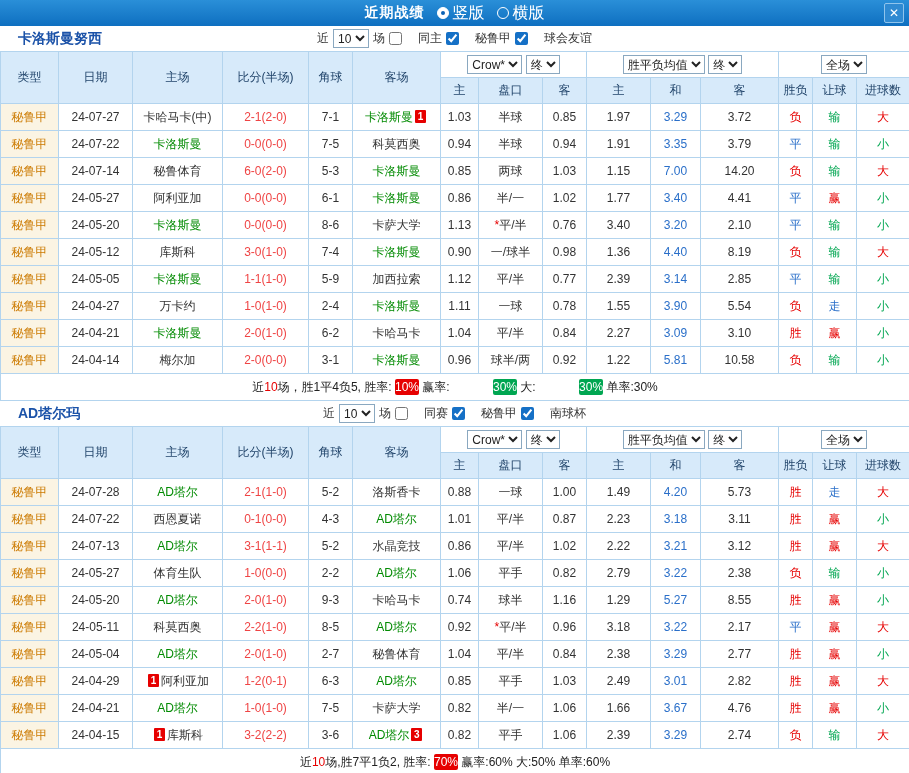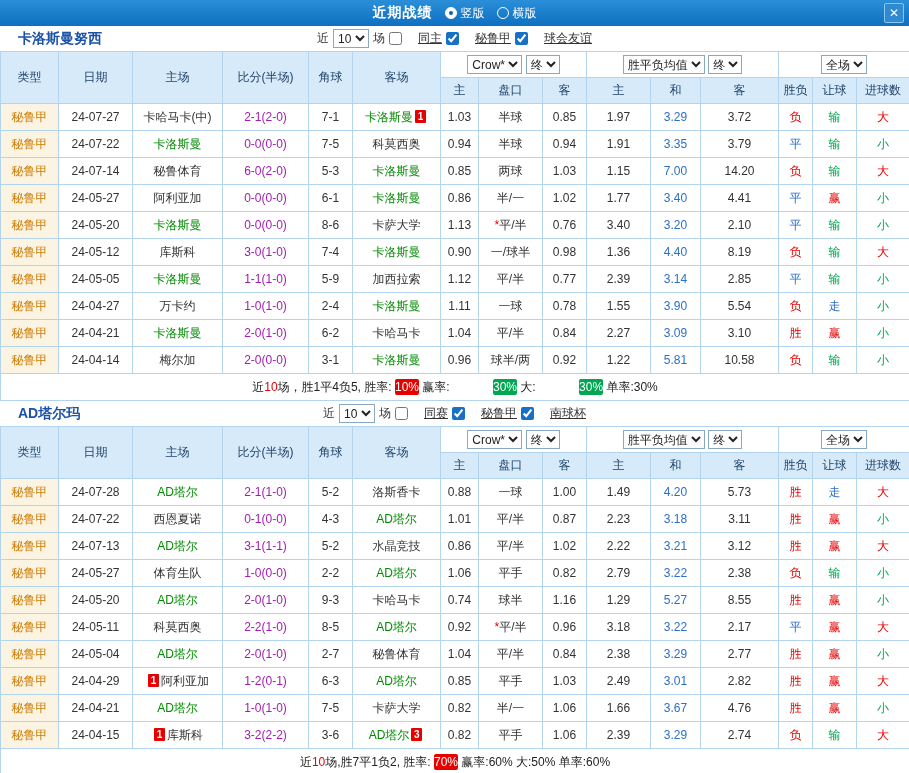--- a/index.html
+++ b/index.html
@@ -10,45 +10,45 @@
     font-size:12px; color:#333;
   }
   
   .topbar {
     height:26px; background:linear-gradient(#2a8fd8,#0e6fc0);
     position:relative; display:flex; align-items:center; justify-content:center;
     color:#fff;
   }
   .topbar-center { display:flex; align-items:center; gap:12px;justify-content:flex-end; }
   .topbar-title { font-weight:bold; font-size:14px; letter-spacing:1px; }
-  .radio { display:inline-flex; align-items:center; gap:4px; cursor:pointer; font-size:12px; }
+  .radio { display:inline-flex; align-items:center; gap:4px; cursor:pointer; font-size:16px; }
   .radio-circle { width:12px; height:12px; border-radius:50%; border:1px solid #fff; position:relative; background:transparent; display:inline-block; }
   .radio-circle.checked { background:#fff; }
   .radio-circle.checked::after { content:""; position:absolute; inset:3px; border-radius:50%; background:#0b62b5; }
   .close-btn {
     position:absolute; right:5px; top:3px; width:20px; height:20px;
     background:#2f8ad2; border:1px solid #8fc4ec; color:#fff;
     font-size:12px; line-height:18px; text-align:center; cursor:pointer; border-radius:2px;
   }
   
   .section-head { height:25px; position:relative; display:flex; align-items:center; background:#fff; }
   .team-name { position:absolute; left:18px; font-weight:bold; color:#1b52a8; font-size:14px; }
   .filter-bar { margin:0 auto; display:flex; align-items:center; gap:4px; }
-  .chk { display:inline-flex; align-items:center; gap:16px; cursor:pointer;text-decoration:underline; }
+  .chk { display:inline-flex; align-items:center; gap:16px; cursor:pointer; }
   select { font-size:12px; height:19px; border:1px solid #8aa8c0; background:#fff; color:#222; }
   input[type=checkbox] { accent-color:#1570c6; width:13px; height:13px; }
   
   table { width:909px; border-collapse:collapse; table-layout:fixed; }
   th,td { border:1px solid #b3d4ee; text-align:center; overflow:hidden; white-space:nowrap; padding:0 1px; }
   thead th { height:26px; background:#d7eafa; font-weight:normal; color:#22456b;margin-left:39px; }
   thead th.ctrl-cell { background:#fff; }
   tbody td { height:27px; background:#fff; }
   td.league { background:#fbf4e3; color:#cc7a00; }
   .green-team { color:#008a00; }
-  .score { color:#a21caf; }
+  .score { color:#ef4444; }
   .blue-odds { color:#2a6fc9; }
   .c-red { color:#e60000; } .c-green { color:#00a651; } .c-blue { color:#2a6fc9; }
   .card {
     display:inline-block; background:#e60000; color:#fff; font-size:10px;
     line-height:13px; min-width:11px; height:13px; vertical-align:1px; margin:0 2px;
     padding:0 1px; border-radius:1px; font-weight:bold;
   }
   tfoot td.summary { height:27px; background:#fff; color:#222; }
   .chip { color:#fff; padding:1px 0; border-radius:2px; }
   .chip-red { background:#e60000; }

